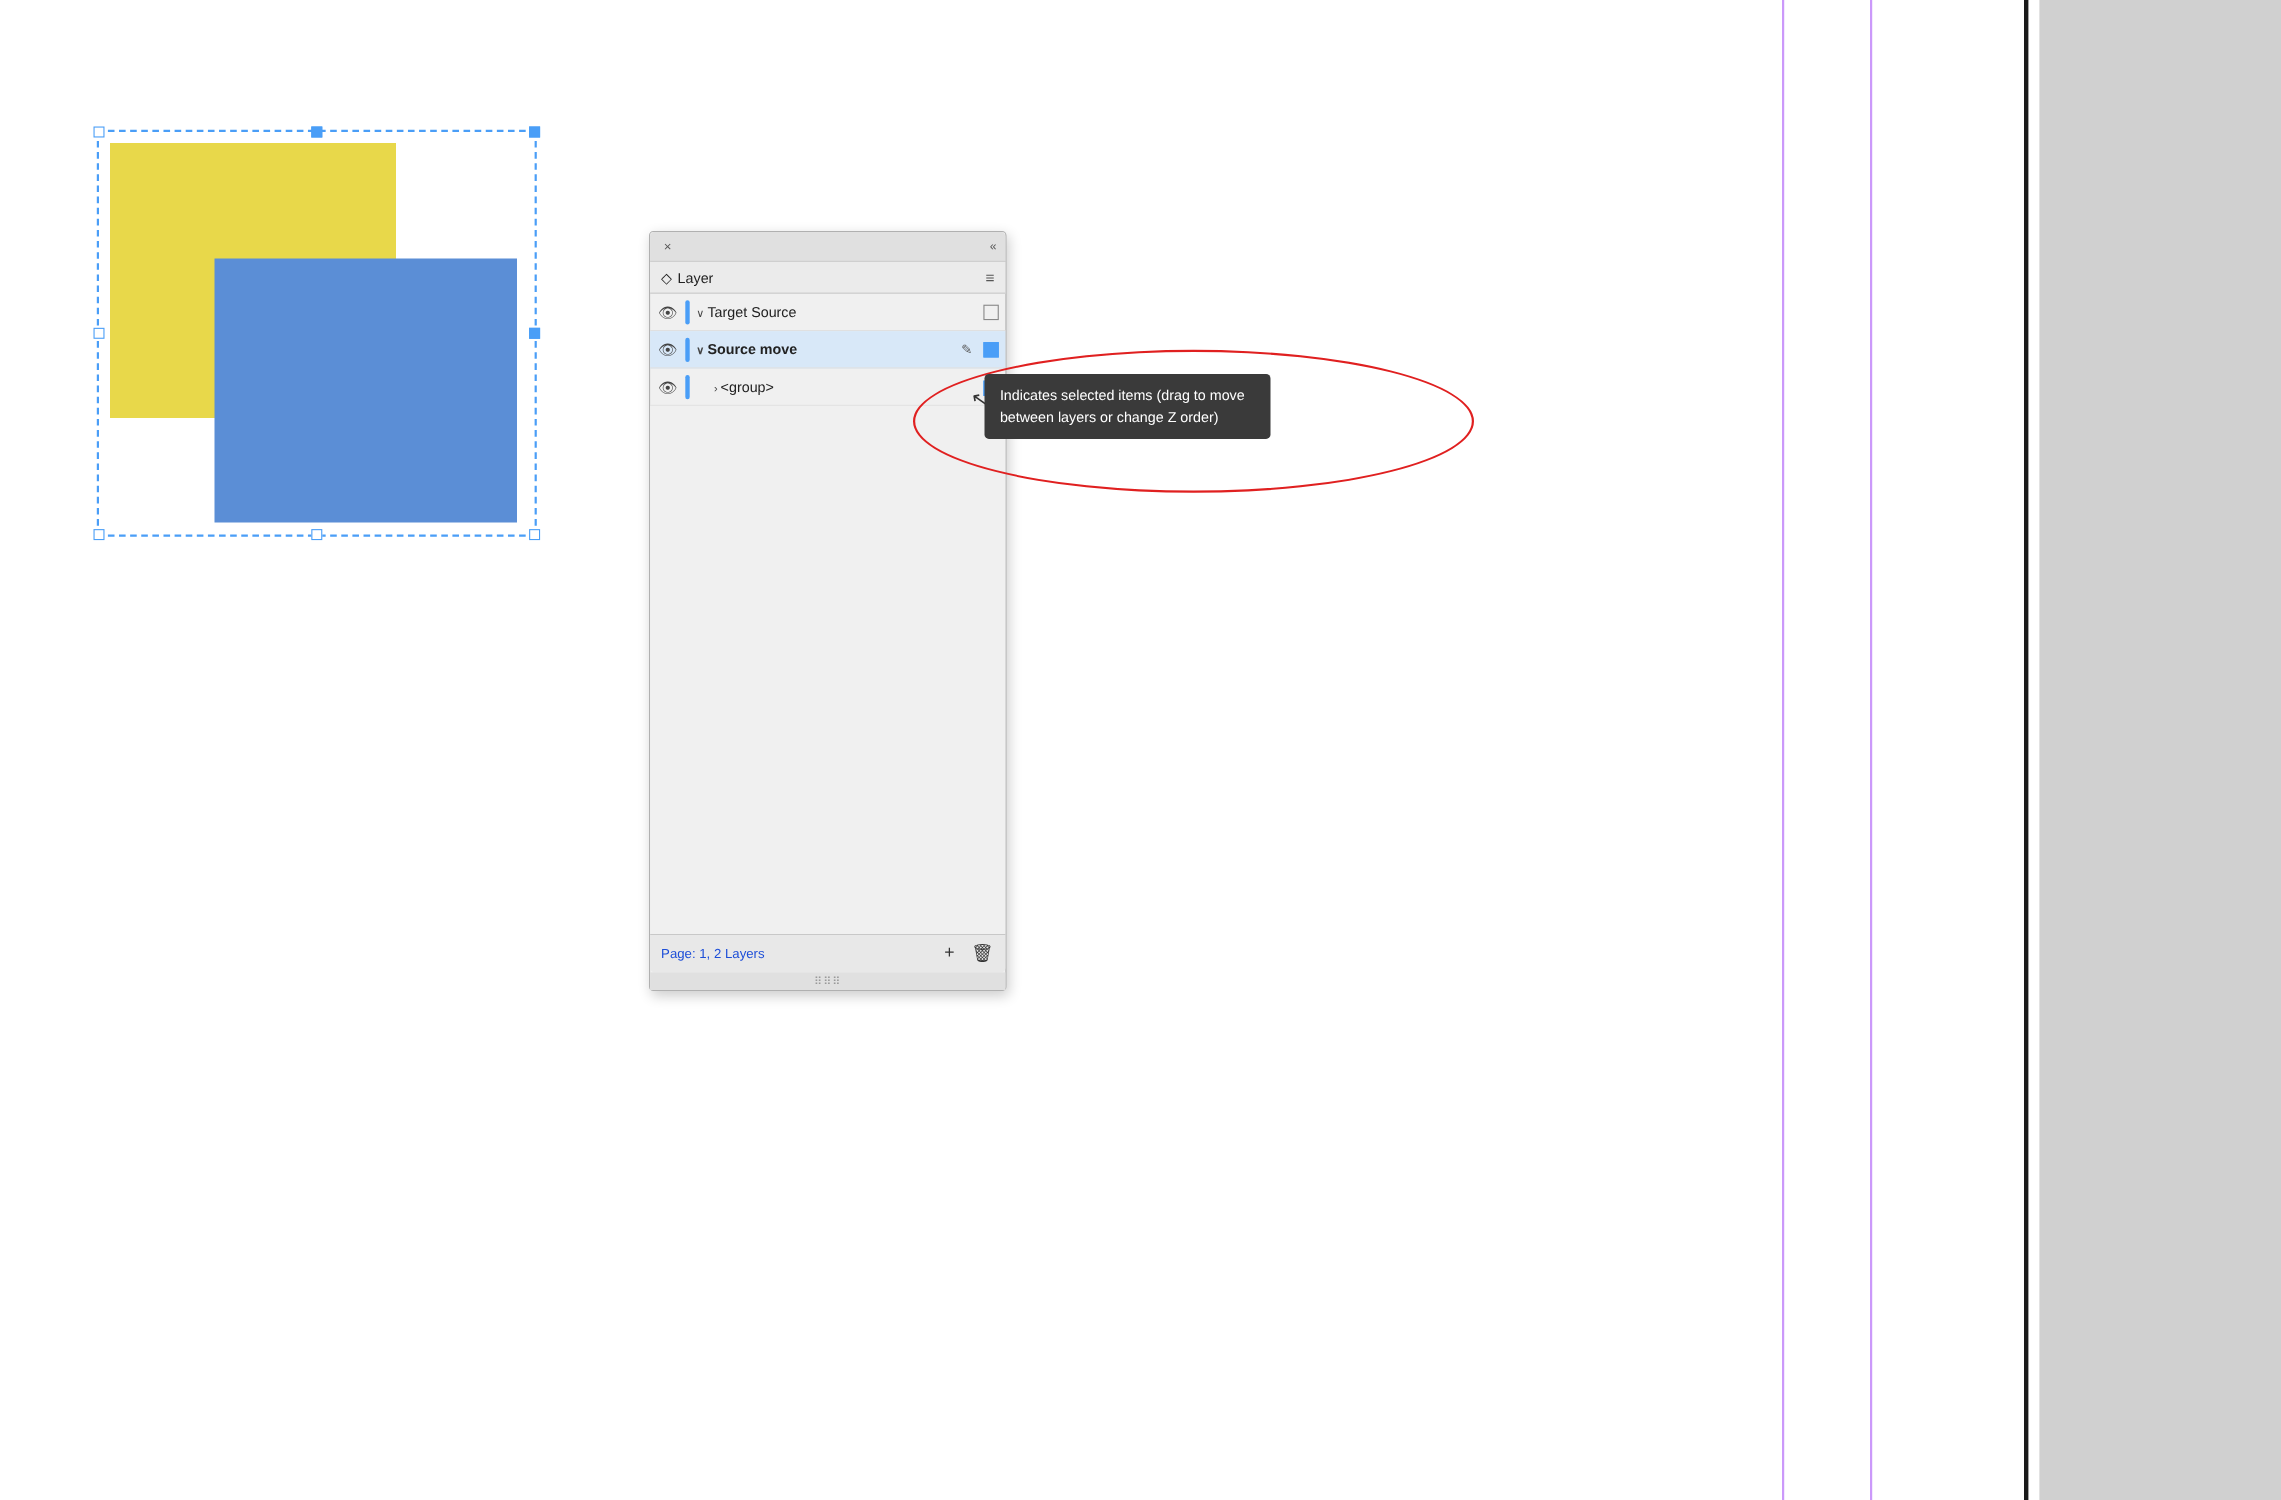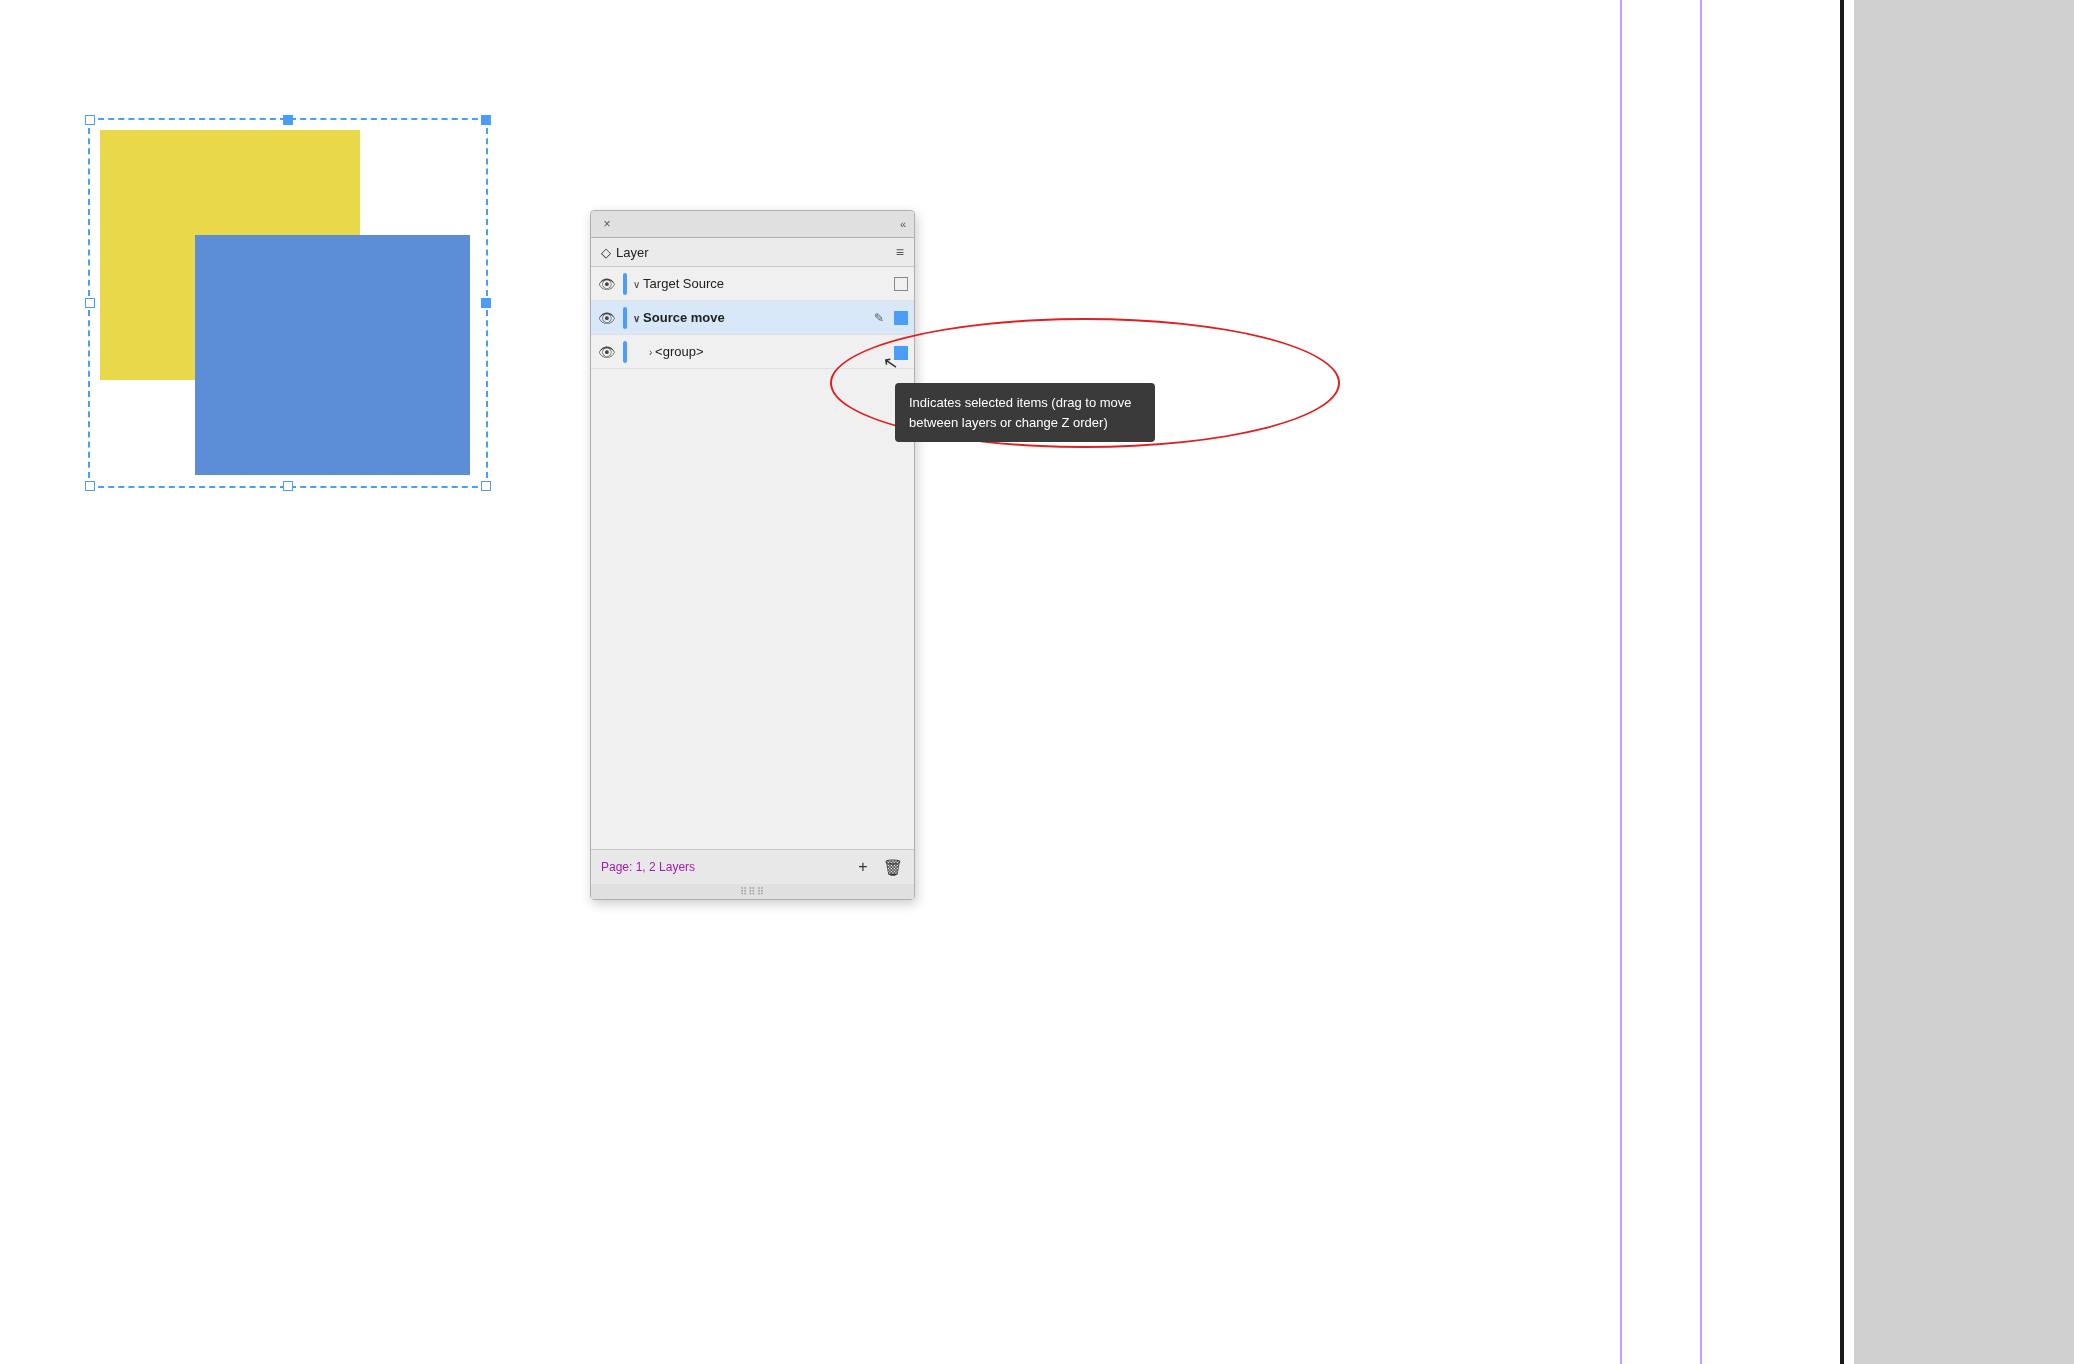--- a/index.html
+++ b/index.html
@@ -256,21 +256,21 @@
       align-items: center;
       justify-content: space-between;
       padding: 6px 10px;
       border-top: 1px solid #c8c8c8;
       background: #e8e8e8;
       border-radius: 0 0 4px 4px;
     }
 
     .footer-page-label {
       font-size: 12px;
-      color: #a21caf;
+      color: #1d4ed8;
     }
 
     .footer-actions {
       display: flex;
       align-items: center;
       gap: 8px;
     }
 
     .footer-btn {
       width: 22px;
@@ -302,21 +302,20 @@
       top: 340px;
       left: 895px;
       background: #3a3a3a;
       color: #ffffff;
       font-size: 13px;
       padding: 10px 14px;
       border-radius: 4px;
       max-width: 260px;
       line-height: 1.5;
       z-index: 100;
-      margin-top: 43px;
     }
 
     
     .annotation-ellipse {
       position: absolute;
       top: 318px;
       left: 830px;
       width: 510px;
       height: 130px;
       border: 2.5px solid #e02020;

